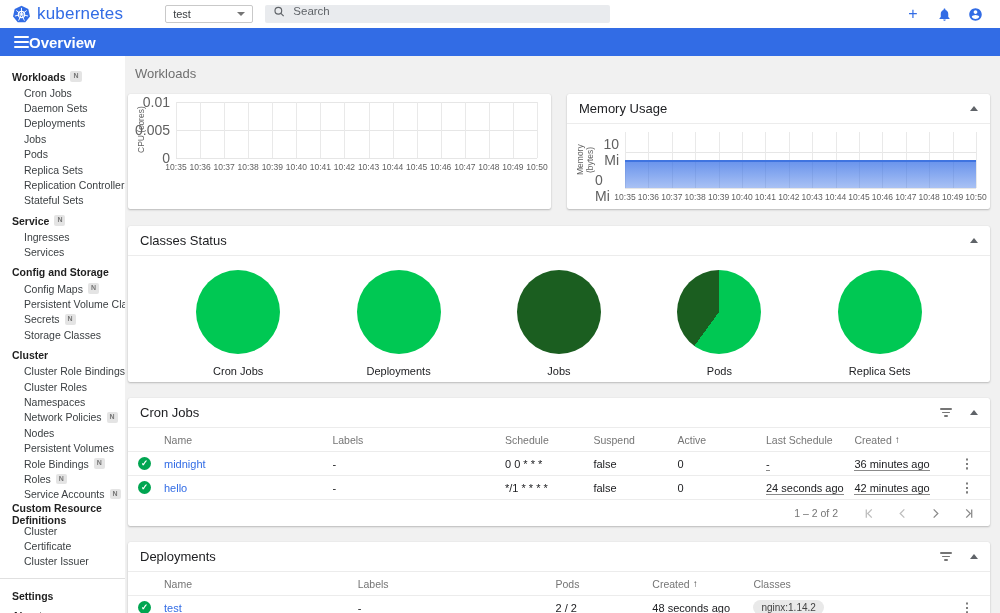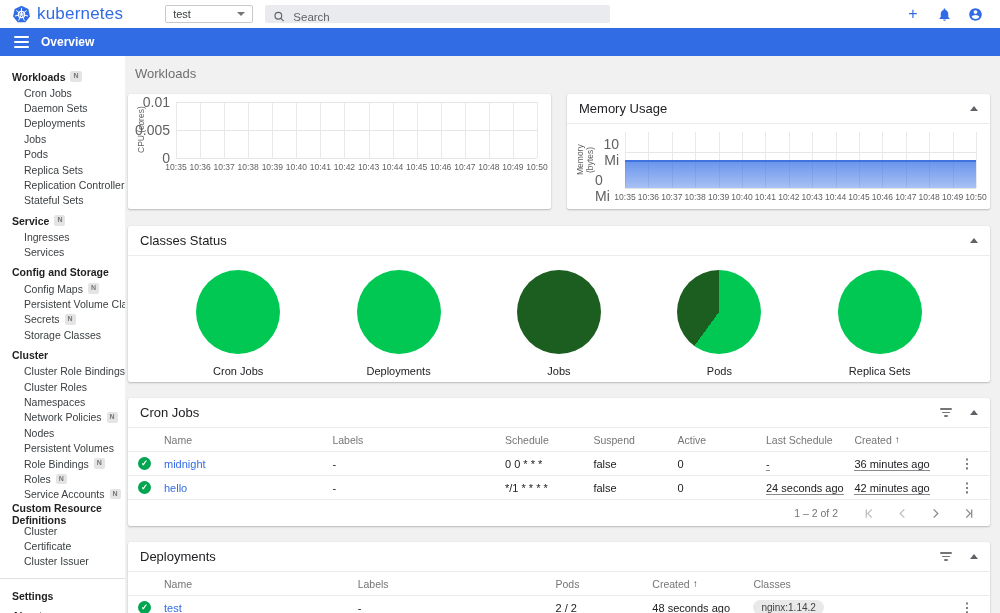--- a/index.html
+++ b/index.html
@@ -6,30 +6,30 @@
   html, body { width: 1000px; height: 613px; overflow: hidden; }
   body { font-family: "Liberation Sans", sans-serif; background: #f1f1f1; color: #202124; }
 
   
   .topbar { height: 28px; background: #fff; display: flex; align-items: center; padding: 0 12px; position: relative; z-index: 5; }
   .brand { display: flex; align-items: center; gap: 6px; margin-right: 20px; }
   .brand-name { color: #326ce5; font-weight: normal; font-size: 17px; letter-spacing: .2px; }
   .ns-select { width: 88px; height: 18px; border: 1px solid #c9c9c9; border-radius: 2px; background: #fff;
                display: flex; align-items: center; padding: 0 7px; font-size: 11px; color: #3c4043; margin-left: 22px; cursor: pointer; }
   .ns-select .caret-down { margin-left: auto; width: 0; height: 0; border-left: 4px solid transparent; border-right: 4px solid transparent; border-top: 4px solid #757575; }
-  .searchbar { width: 345px; height: 18px; background: #e9ebee; border-radius: 2px; display: flex; align-items: flex-end; padding: 0 8px; margin-left: 12px; }
+  .searchbar { width: 345px; height: 18px; background: #e9ebee; border-radius: 2px; display: flex; align-items: flex-start; padding: 0 8px; margin-left: 12px; }
   .searchbar input { border: none; outline: none; background: transparent; font-size: 11.5px; color: #3c4043; width: 100%; margin-left: 8px; font-family: "Liberation Sans", sans-serif; }
   .searchbar input::placeholder { color: #5f6368; }
   .top-actions { margin-left: auto; display: flex; align-items: center; gap: 13px; padding-right: 4px; }
   .icon-btn { width: 18px; height: 18px; display: flex; align-items: center; justify-content: center; cursor: pointer; }
   .plus-glyph { color: #326ce5; font-size: 16px; font-weight: 400; line-height: 1; }
 
   
   .bluebar { height: 28px; background: #326ce5; display: flex; align-items: center; padding: 0 14px; color: #fff; }
-  .bluebar-title { font-size: 12px; font-weight: bold; margin-left: 12px; }
+  .bluebar-title { font-size: 15px; font-weight: bold; }
 
   
   .layout { display: flex; height: 557px; }
   .sidebar { width: 125px; background: #fff; flex: none; padding-top: 8px; overflow: hidden; }
   .main { flex: 1; overflow: hidden; padding: 8px 10px 0 3px; }
 
   
   .side-sec-header { height: 17px; display: flex; align-items: center; padding-left: 12px; font-size: 10.5px; font-weight: bold; color: #1f1f1f; margin-top: 4px; cursor: pointer; }
   .side-sec-header.static { cursor: default; }
   .side-item { height: 15.4px; display: flex; align-items: center; padding-left: 24px; font-size: 10.5px; color: #3c4043; cursor: pointer; white-space: nowrap; }

